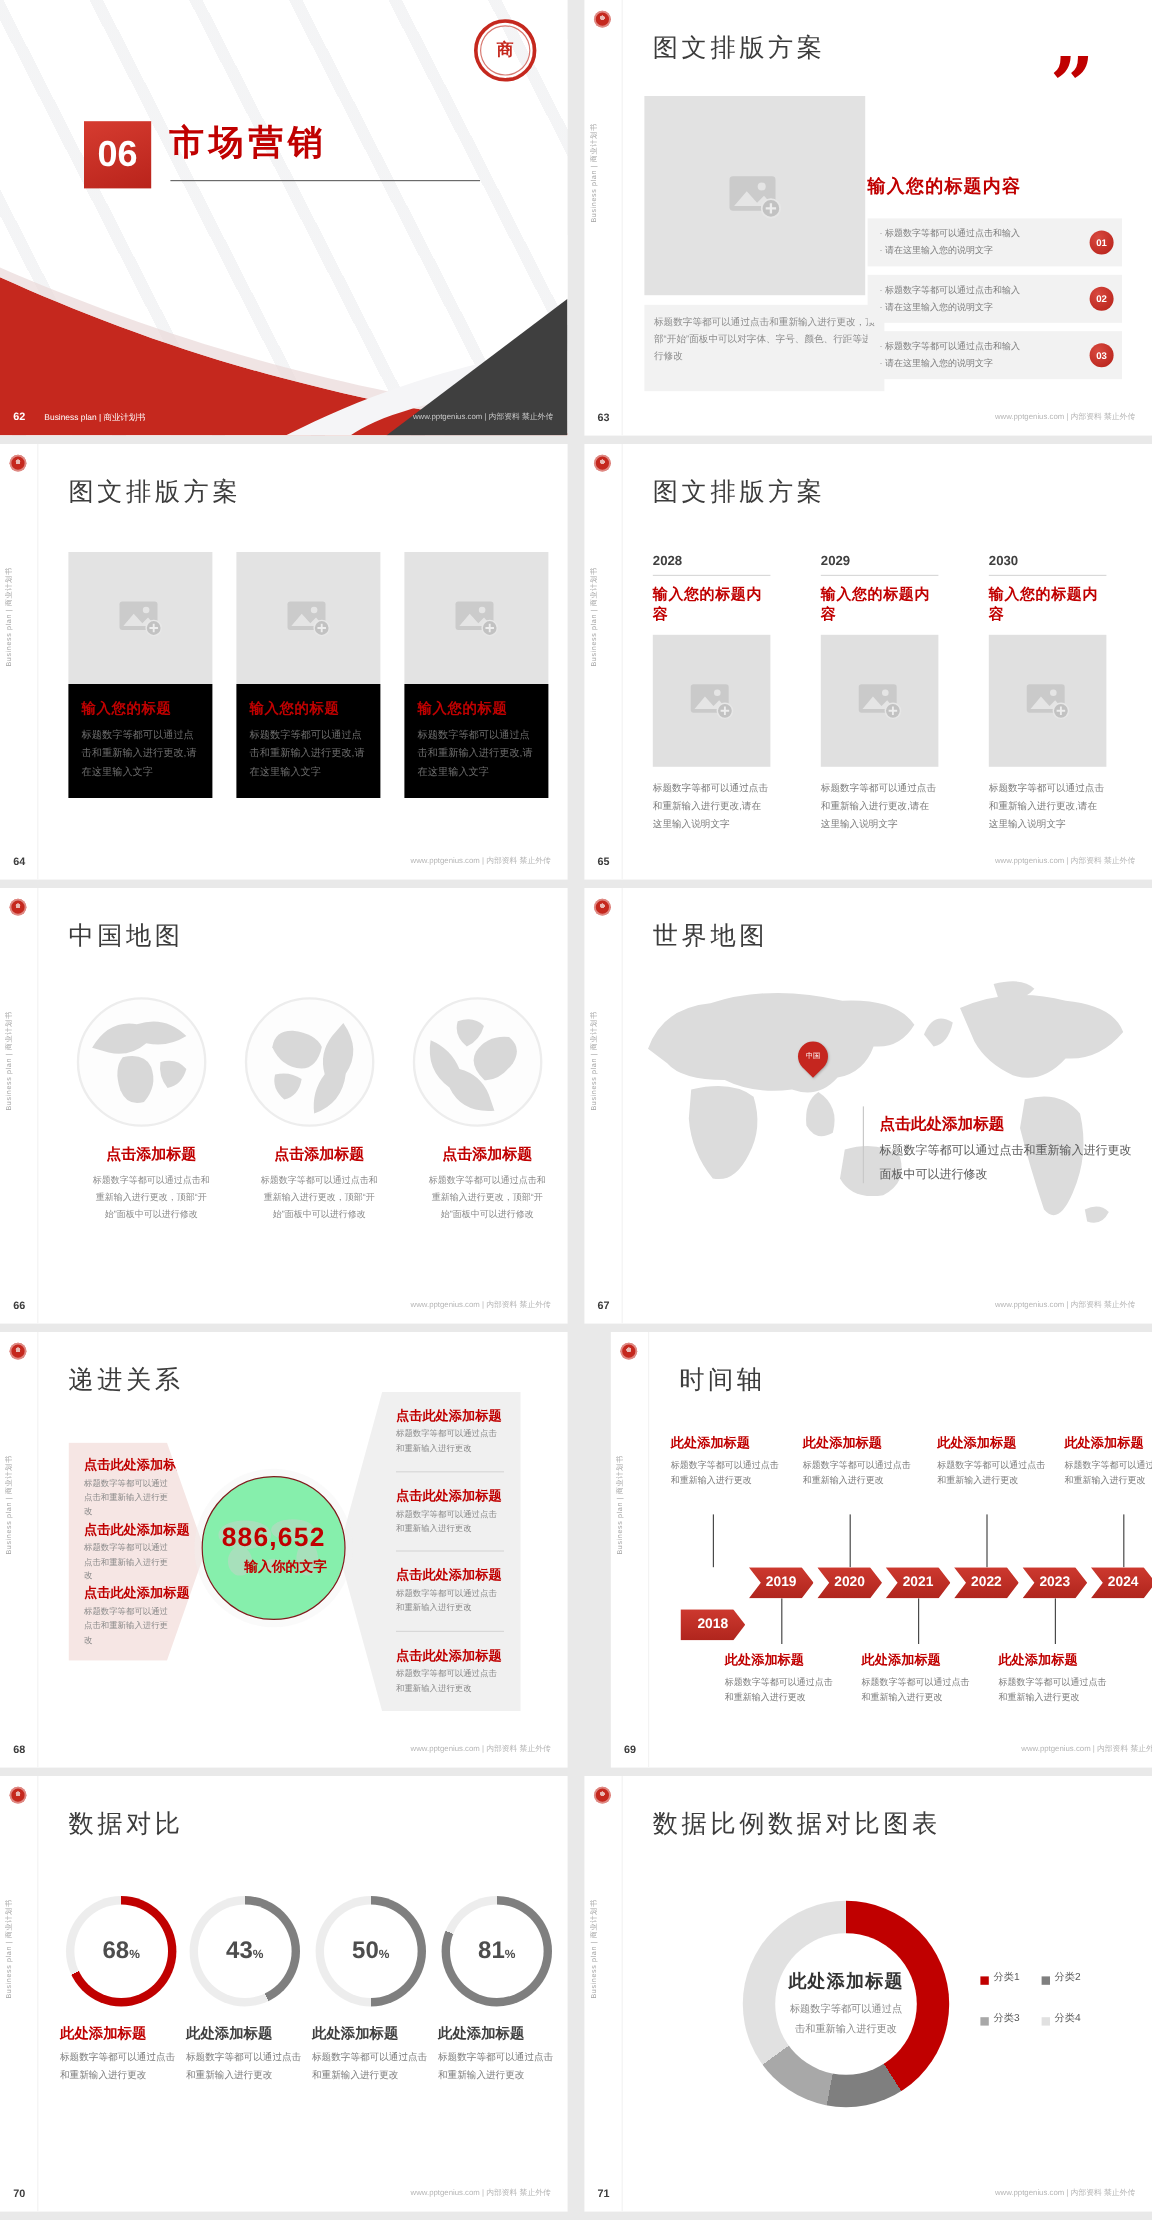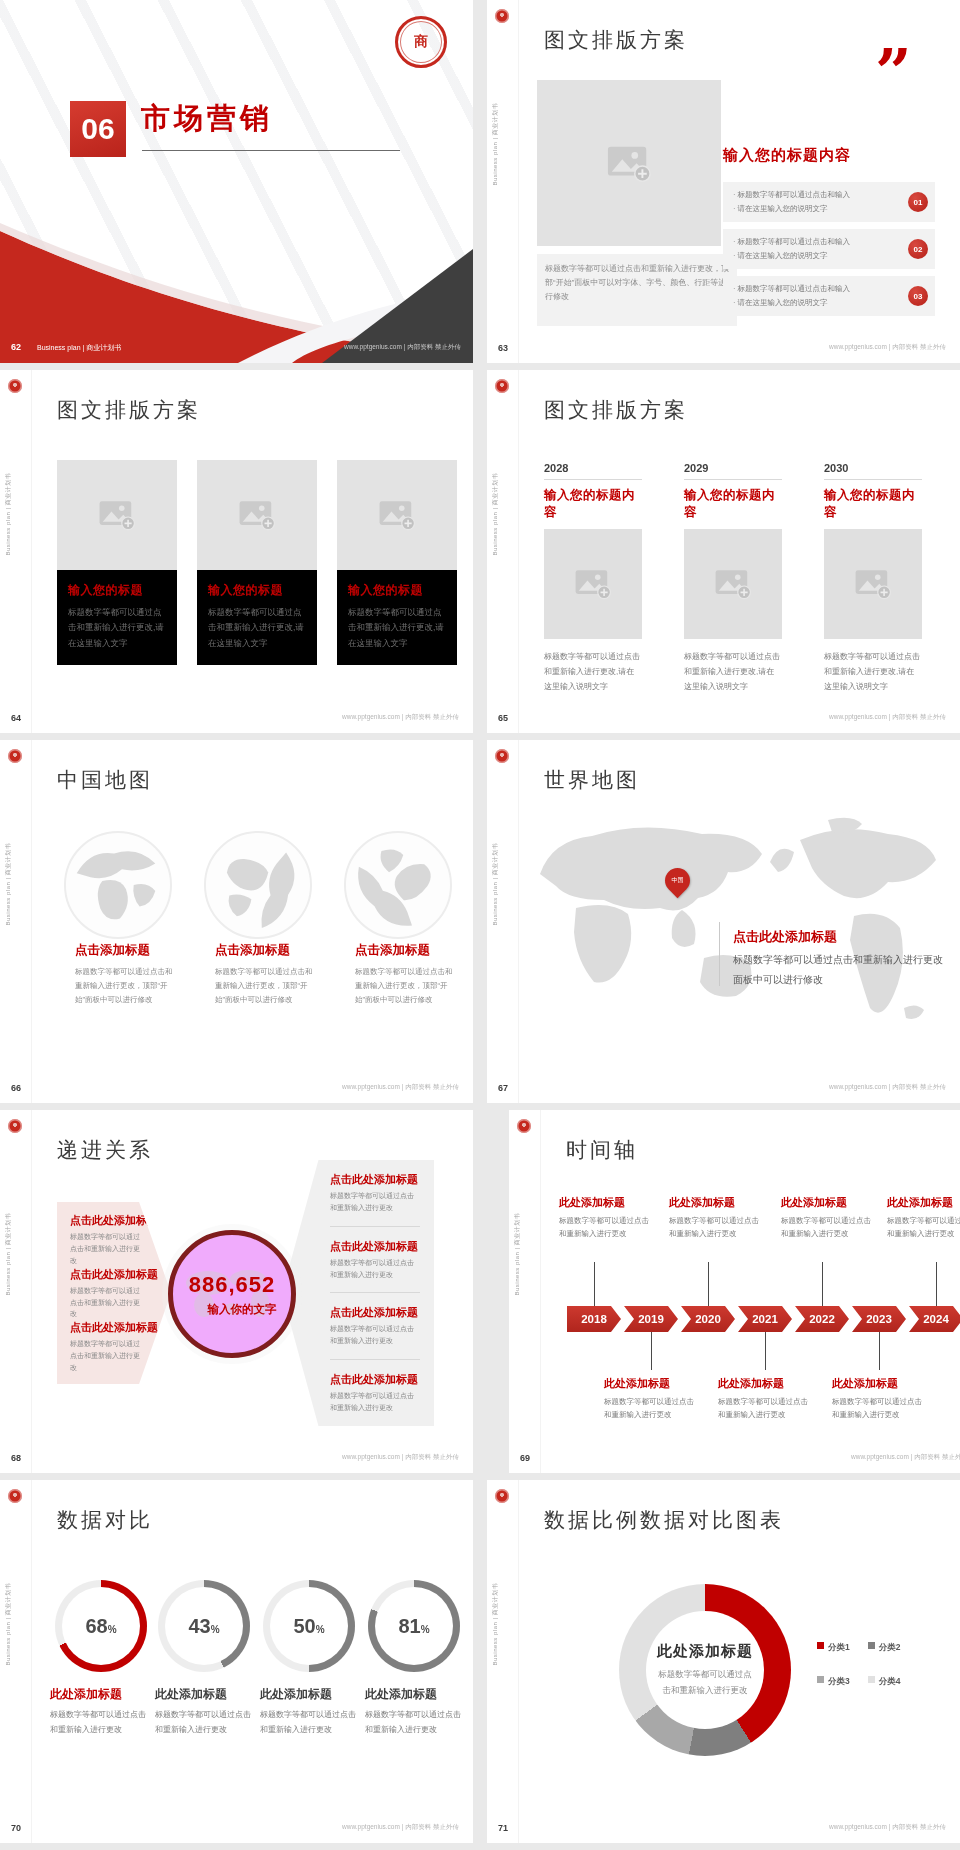--- a/index.html
+++ b/index.html
@@ -52,21 +52,21 @@
   .card .cb{font-size:8.5px;line-height:1.8;color:#6f6f6f;}
   
   .ycol{position:absolute;top:92px;width:98px;}
   .ycol .yr{font-size:11px;font-weight:bold;color:#3f3f3f;}
   .ycol .dv{height:1px;background:#d9d9d9;margin:5px 0 7px;}
   .ycol .yh{font-size:12.5px;font-weight:bold;color:#c00000;margin-bottom:8px;letter-spacing:.5px;}
   .ycol .im{height:110px;background:#e0e0e0;display:flex;align-items:center;justify-content:center;}
   .ycol .yb{font-size:8px;line-height:1.9;color:#7a7a7a;margin-top:10px;}
   
   .globe{position:absolute;top:90px;width:110px;height:110px;}
-  .gtxt{position:absolute;top:202px;width:102px;}
+  .gtxt{position:absolute;top:214px;width:102px;text-align:center;}
   .gtxt .gt{font-size:12.5px;font-weight:bold;color:#c00000;margin-bottom:6px;}
   .gtxt .gb{font-size:7.5px;line-height:1.85;color:#8a8a8a;}
   
   .pin{position:absolute;left:178px;top:128px;width:25px;height:25px;background:#c5261f;
     border-radius:50% 50% 50% 0;transform:rotate(-45deg);box-shadow:0 1px 2px rgba(0,0,0,.25);z-index:3;}
   .pin span{position:absolute;inset:0;display:flex;align-items:center;justify-content:center;
     transform:rotate(45deg);color:#fff;font-size:6px;}
   .cline{position:absolute;left:232px;top:182px;width:1px;height:64px;background:#c9c9c9;z-index:3;}
   .ctitle{position:absolute;left:246px;top:188px;font-size:13px;font-weight:bold;color:#c00000;z-index:3;}
   .cbody{position:absolute;left:246px;top:210px;width:216px;font-size:10px;line-height:1.95;color:#595959;z-index:3;}
@@ -74,53 +74,53 @@
   .lpanel{position:absolute;left:57px;top:92px;width:114px;height:182px;background:#f6e6e4;
     clip-path:polygon(0 0,72% 0,100% 50%,72% 100%,0 100%);padding:11px 30px 11px 13px;box-sizing:border-box;
     display:flex;flex-direction:column;justify-content:space-between;}
   .rpanel{position:absolute;left:282px;top:50px;width:152px;height:266px;background:#f0f0f0;
     clip-path:polygon(24% 0,100% 0,100% 100%,24% 100%,0 50%);padding:12px 14px 12px 48px;box-sizing:border-box;
     display:flex;flex-direction:column;justify-content:space-between;}
   .pitem .pt{font-size:11px;font-weight:bold;color:#c00000;margin-bottom:3px;white-space:nowrap;}
   .pitem .pb{font-size:7px;line-height:1.7;color:#8a8a8a;}
   .pdiv-l{height:1px;background:#e3c6c2;}
   .pdiv-r{height:1px;background:#d8d8d8;}
-  .ccircle{position:absolute;left:168px;top:120px;width:118px;height:118px;border-radius:50%;background:#f0abfc;
-    border:5px solid #7f1d1d;box-shadow:0 0 0 6px rgba(240,240,240,.35);z-index:4;
+  .ccircle{position:absolute;left:168px;top:120px;width:118px;height:118px;border-radius:50%;background:#86efac;
+    border:1px solid #7f1d1d;box-shadow:0 0 0 6px rgba(240,240,240,.35);z-index:4;
     display:flex;flex-direction:column;align-items:center;justify-content:center;}
   .ccircle .cv{font-size:22px;font-weight:bold;color:#c00000;letter-spacing:1px;z-index:2;}
   .ccircle .cl{font-size:11.5px;font-weight:bold;color:#c00000;margin-top:4px;z-index:2;margin-left:20px;}
   .cmap{position:absolute;left:9px;top:30px;opacity:.45;z-index:1;}
   
   .titem{position:absolute;width:94px;}
   .titem .tt{font-size:11px;font-weight:bold;color:#c00000;margin-bottom:4px;white-space:nowrap;}
   .titem .tb{font-size:7.5px;line-height:1.75;color:#7c7c7c;}
   .stem{position:absolute;width:1px;background:#4a4a4a;}
   .yseg{position:absolute;top:196px;height:26px;width:54px;background:linear-gradient(180deg,#cd392f,#b0251d);
     clip-path:polygon(10px 50%,0 0,44px 0,54px 50%,44px 100%,0 100%);
     color:#fff;font-weight:bold;font-size:11.5px;display:flex;align-items:center;justify-content:center;}
-  .yseg.first{clip-path:polygon(0 0,44px 0,54px 50%,44px 100%,0 100%);}
+  .yseg.first{clip-path:polygon(0 0,44px 0,54px 50%,44px 100%,0 100%);margin-top:35px;}
   
   .gauge{position:absolute;top:100px;width:92px;height:92px;border-radius:50%;}
   .gauge .gin{position:absolute;inset:7px;border-radius:50%;background:#fff;}
   .gauge .gval{position:absolute;inset:0;display:flex;align-items:center;justify-content:center;
     font-weight:bold;color:#4d4d4d;}
   .gauge .gval .n{font-size:20px;}
   .gauge .gval .p{font-size:10px;margin-top:6px;}
   .dtit{position:absolute;top:206px;width:102px;font-size:12px;font-weight:bold;color:#3f3f3f;}
   .dbod{position:absolute;top:228px;width:102px;font-size:8px;line-height:1.85;color:#7a7a7a;}
   
   .donut{position:absolute;left:132px;top:104px;width:172px;height:172px;border-radius:50%;}
   .donut .din{position:absolute;inset:27px;border-radius:50%;background:#fff;
     display:flex;flex-direction:column;align-items:center;justify-content:center;text-align:center;}
   .donut .dt{font-size:15px;font-weight:bold;color:#333;letter-spacing:1px;margin-bottom:6px;}
   .donut .db{font-size:8.5px;line-height:1.8;color:#8a8a8a;width:100px;}
   .legend{position:absolute;left:330px;top:162px;}
   .lrow{display:flex;gap:18px;margin-bottom:22px;}
-  .litem{display:flex;align-items:flex-start;gap:4px;font-size:8.5px;color:#595959;font-weight:bold;}
+  .litem{display:flex;align-items:flex-end;gap:4px;font-size:8.5px;color:#595959;}
   .lg-sw{width:7px;height:7px;display:inline-block;}
 </style>
 </head>
 <body>
 
 <div id="canvas">
 
   <div class="slide" style="left:0;top:0">
     <div class="streaks"></div>
     <div class="bigseal">

